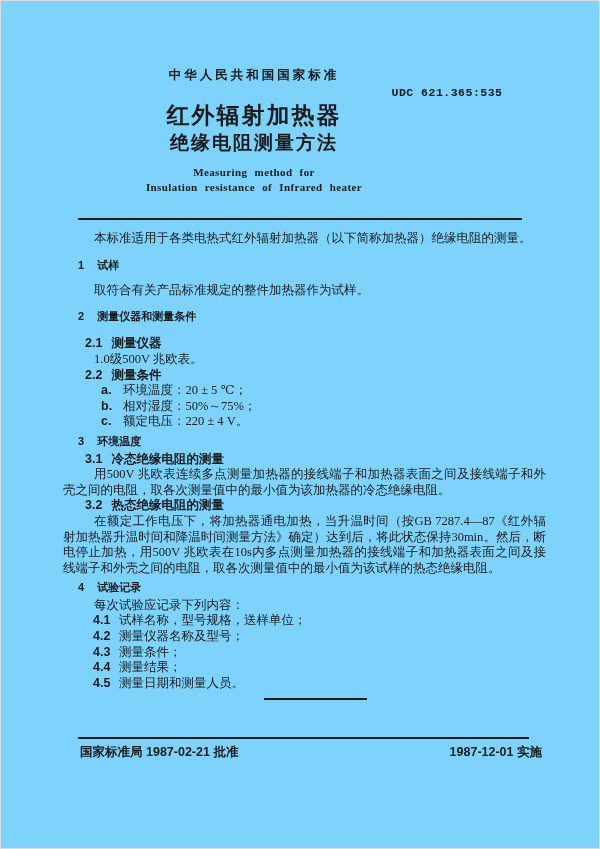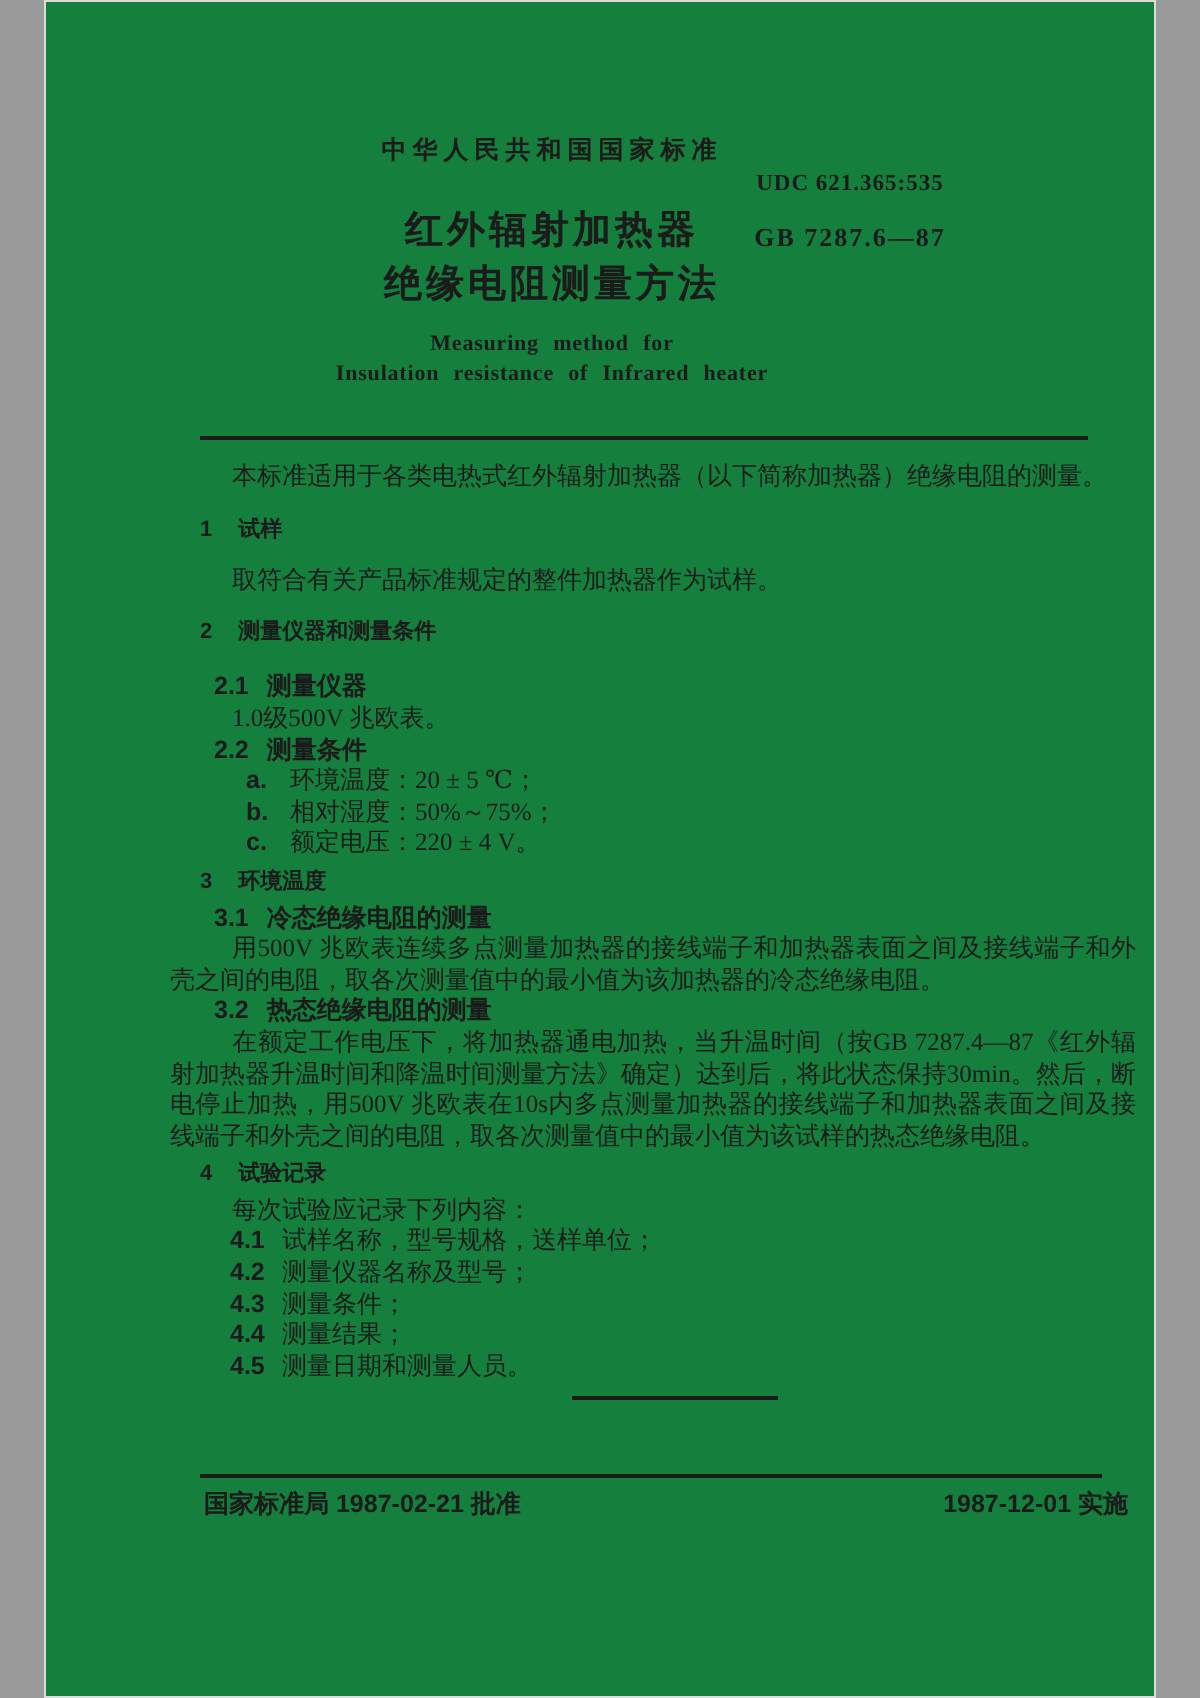--- a/index.html
+++ b/index.html
@@ -2,24 +2,24 @@
 <html><head>
 <meta charset="utf-8">
 <style>
   html, body {
     margin: 0;
     padding: 0;
     background: #9a9a9a;
   }
   .page {
     position: relative;
-    width: 556px;
+    width: 600px;
     height: 849px;
     margin: 0 auto;
-    background: #15803d;
+    background: #7dd3fc;
     color: #1b1b1b;
     font-family: "Liberation Serif", "DejaVu Serif", serif;
     box-sizing: border-box;
     border: 1px solid #dcdcd8;
     overflow: hidden;
   }
 
   
   .hdr-center {
     position: absolute;
@@ -29,21 +29,21 @@
     text-align: center;
   }
   .std-type {
     font-size: 12.5px;
     font-weight: bold;
     letter-spacing: 3px;
     font-family: "Liberation Sans", sans-serif;
   }
   .main-title {
     margin-top: 18px;
-    font-size: 19px;
+    font-size: 23px;
     font-weight: bold;
     letter-spacing: 2px;
     line-height: 27px;
     font-family: "Liberation Sans", sans-serif;
   }
   .main-title2 {
     margin-top: 0;
     font-size: 19px;
     font-weight: bold;
     letter-spacing: 2px;
@@ -65,21 +65,21 @@
     letter-spacing: 0.4px;
     line-height: 15px;
   }
   .hdr-right {
     position: absolute;
     top: 84px;
     right: 72px;
     width: 160px;
     text-align: center;
     font-weight: bold;
-    font-family: Liberation Serif, serif;
+    font-family: Liberation Mono, monospace;
   }
   .udc {
     font-size: 11.5px;
     line-height: 15px;
     letter-spacing: 0.5px;
   }
   .gb-num {
     margin-top: 11px;
     font-size: 13px;
     letter-spacing: 1px;
@@ -183,21 +183,20 @@
   <div class="hdr-center">
     <div class="std-type">中华人民共和国国家标准</div>
     <div class="main-title">红外辐射加热器</div>
     <div class="main-title2">绝缘电阻测量方法</div>
     <div class="en-title">Measuring method for</div>
     <div class="en-title2">Insulation resistance of Infrared heater</div>
   </div>
 
   <div class="hdr-right">
     <div class="udc">UDC 621.365:535</div>
-    <div class="gb-num">GB 7287.6—87</div>
   </div>
 
   <div class="header-rule"></div>
 
   <div class="page-body">
 
     <p class="para">本标准适用于各类电热式红外辐射加热器（以下简称加热器）绝缘电阻的测量。</p>
 
     <div class="h1">
       <span class="sec-num">1</span><span>试样</span>

